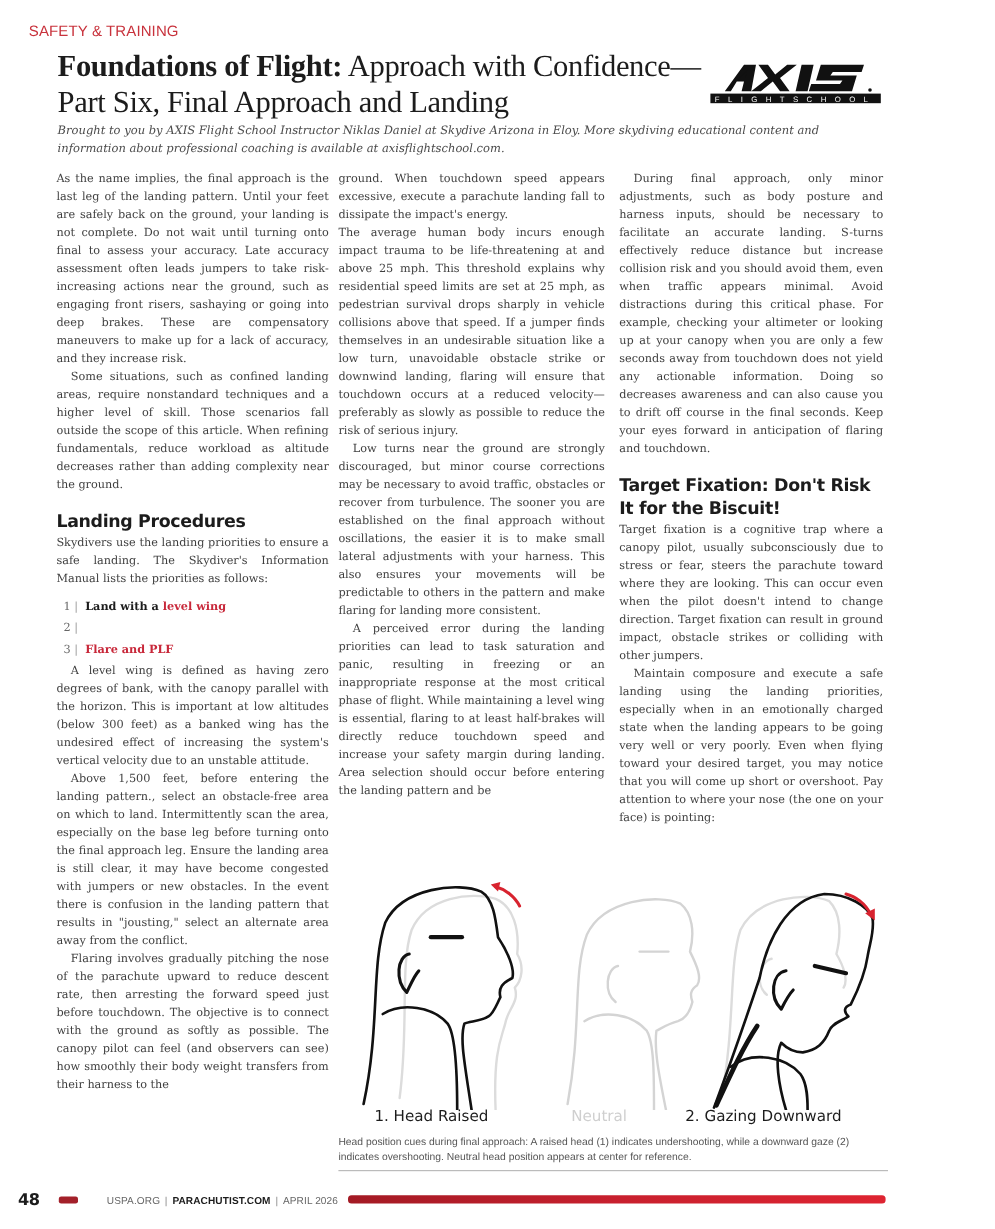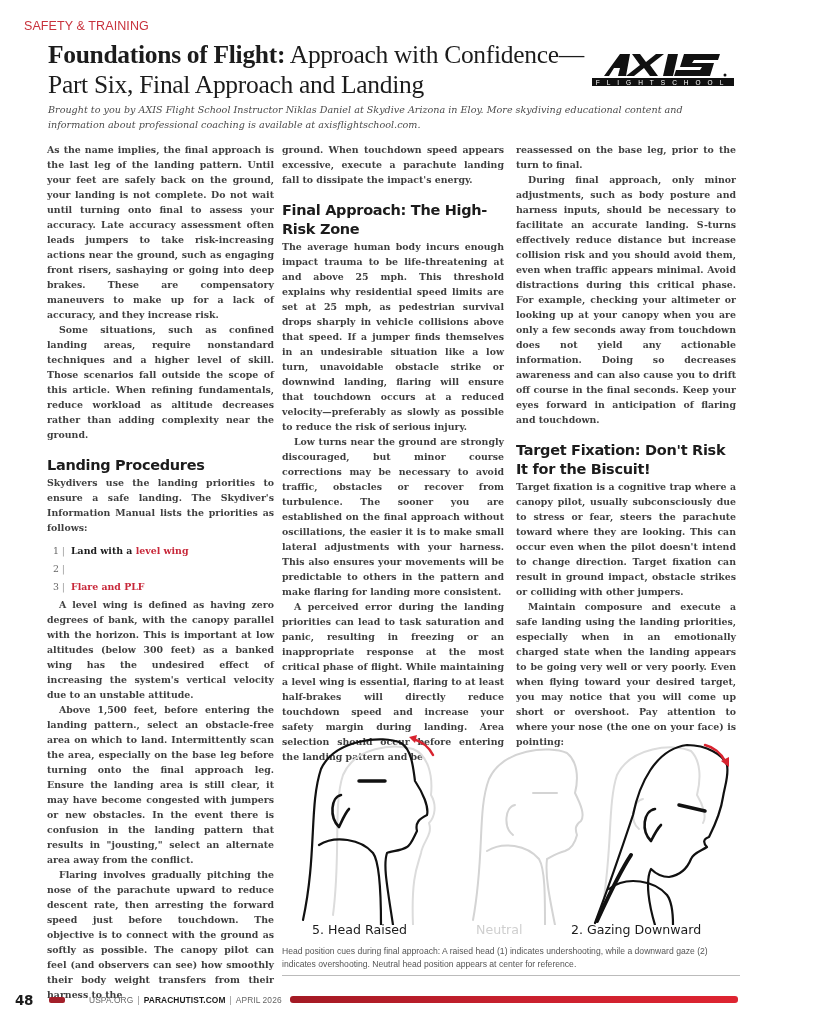--- a/index.html
+++ b/index.html
@@ -24,21 +24,21 @@
     position: absolute; left: 48px; top: 102px; width: 690px;
     font-family: "DejaVu Serif", serif; font-style: italic;
     font-size: 9.6px; line-height: 15px; color: #4b4b4b;
   }
 
   .col {
     position: absolute; top: 142px;
     font-family: "DejaVu Serif", serif; font-size: 9.4px; line-height: 15px;
     color: #3f3f3f; text-align: justify; hyphens: auto;
   }
-  .col p { margin: 0; font-weight: bold; }
+  .col p { margin: 0; }
   .col p.indent { text-indent: 12px; }
   .col1 { left: 47px; width: 227px; }
   .col2 { left: 282px; width: 222px; }
   .col3 { left: 516px; width: 220px; }
 
   .h2 {
     font-family: "DejaVu Sans", sans-serif; font-weight: 700;
     font-size: 14.5px; line-height: 19px; color: #1c1c1c;
     text-align: left; letter-spacing: -0.3px;
   }
@@ -122,28 +122,26 @@
       <span class="prio-text"><b></b><span class="red">Flare and PLF</span><span></span></span>
     </li>
   </ul>
   <p class="indent">A level wing is defined as having zero degrees of bank, with the canopy parallel with the horizon. This is important at low altitudes (below 300 feet) as a banked wing has the undesired effect of increasing the system's vertical velocity due to an unstable attitude.</p>
   <p class="indent">Above 1,500 feet, before entering the landing pattern., select an obstacle-free area on which to land. Intermittently scan the area, especially on the base leg before turning onto the final approach leg. Ensure the landing area is still clear, it may have become congested with jumpers or new obstacles. In the event there is confusion in the landing pattern that results in "jousting," select an alternate area away from the conflict.</p>
   <p class="indent">Flaring involves gradually pitching the nose of the parachute upward to reduce descent rate, then arresting the forward speed just before touchdown. The objective is to connect with the ground as softly as possible. The canopy pilot can feel (and observers can see) how smoothly their body weight transfers from their harness to the</p>
 </div>
 
 <div class="col col2">
   <p>ground. When touchdown speed appears excessive, execute a parachute landing fall to dissipate the impact's energy.</p>
-  <h2 class="h2" style="margin-top:14px;">Final Approach: The High-Risk Zone</h2>
   <p>The average human body incurs enough impact trauma to be life-threatening at and above 25 mph. This threshold explains why residential speed limits are set at 25 mph, as pedestrian survival drops sharply in vehicle collisions above that speed. If a jumper finds themselves in an undesirable situation like a low turn, unavoidable obstacle strike or downwind landing, flaring will ensure that touchdown occurs at a reduced velocity—preferably as slowly as possible to reduce the risk of serious injury.</p>
   <p class="indent">Low turns near the ground are strongly discouraged, but minor course corrections may be necessary to avoid traffic, obstacles or recover from turbulence. The sooner you are established on the final approach without oscillations, the easier it is to make small lateral adjustments with your harness. This also ensures your movements will be predictable to others in the pattern and make flaring for landing more consistent.</p>
   <p class="indent">A perceived error during the landing priorities can lead to task saturation and panic, resulting in freezing or an inappropriate response at the most critical phase of flight. While maintaining a level wing is essential, flaring to at least half-brakes will directly reduce touchdown speed and increase your safety margin during landing. Area selection should occur before entering the landing pattern and be</p>
 </div>
 
 <div class="col col3">
-  <p>reassessed on the base leg, prior to the turn to final.</p>
   <p class="indent">During final approach, only minor adjustments, such as body posture and harness inputs, should be necessary to facilitate an accurate landing. S-turns effectively reduce distance but increase collision risk and you should avoid them, even when traffic appears minimal. Avoid distractions during this critical phase. For example, checking your altimeter or looking up at your canopy when you are only a few seconds away from touchdown does not yield any actionable information. Doing so decreases awareness and can also cause you to drift off course in the final seconds. Keep your eyes forward in anticipation of flaring and touchdown.</p>
   <h2 class="h2" style="margin-top:14px;">Target Fixation: Don't Risk It for the Biscuit!</h2>
   <p>Target fixation is a cognitive trap where a canopy pilot, usually subconsciously due to stress or fear, steers the parachute toward where they are looking. This can occur even when the pilot doesn't intend to change direction. Target fixation can result in ground impact, obstacle strikes or colliding with other jumpers.</p>
   <p class="indent">Maintain composure and execute a safe landing using the landing priorities, especially when in an emotionally charged state when the landing appears to be going very well or very poorly. Even when flying toward your desired target, you may notice that you will come up short or overshoot. Pay attention to where your nose (the one on your face) is pointing:</p>
 </div>
 
 <div class="figure">
   <svg width="455" height="190" viewBox="0 0 455 190" fill="none" stroke-linecap="round" stroke-linejoin="round">
 
     <g stroke="#dcdcdc" stroke-width="2">
@@ -178,21 +176,21 @@
       <path d="M396,70 L422,76" stroke-width="3.5"></path>
       <path d="M372,74 C360,76 358,96 368,106 C370,102 374,94 378,90" stroke-width="2.6"></path>
       <path d="M314,186 C326,160 336,138 348,120" stroke-width="4"></path>
     </g>
 
     <path d="M422,10 C430,12 438,18 442,26" stroke="#d8232f" stroke-width="2.5" fill="none"></path>
     <polygon points="446,32 438,26 446,22" fill="#d8232f"></polygon>
   </svg>
 </div>
 
-<div class="fig-label" style="left:312px;">5. Head Raised</div>
+<div class="fig-label" style="left:312px;">1. Head Raised</div>
 <div class="fig-label neutral" style="left:476px;">Neutral</div>
 <div class="fig-label" style="left:571px;">2. Gazing Downward</div>
 
 <p class="caption">Head position cues during final approach: A raised head (1) indicates undershooting, while a downward gaze (2) indicates overshooting. Neutral head position appears at center for reference.</p>
 <div class="cap-rule"></div>
 
 <div class="footer">
   <span class="page-num">48</span>
   <span class="footer-chip"></span>
   <span class="footer-text">

